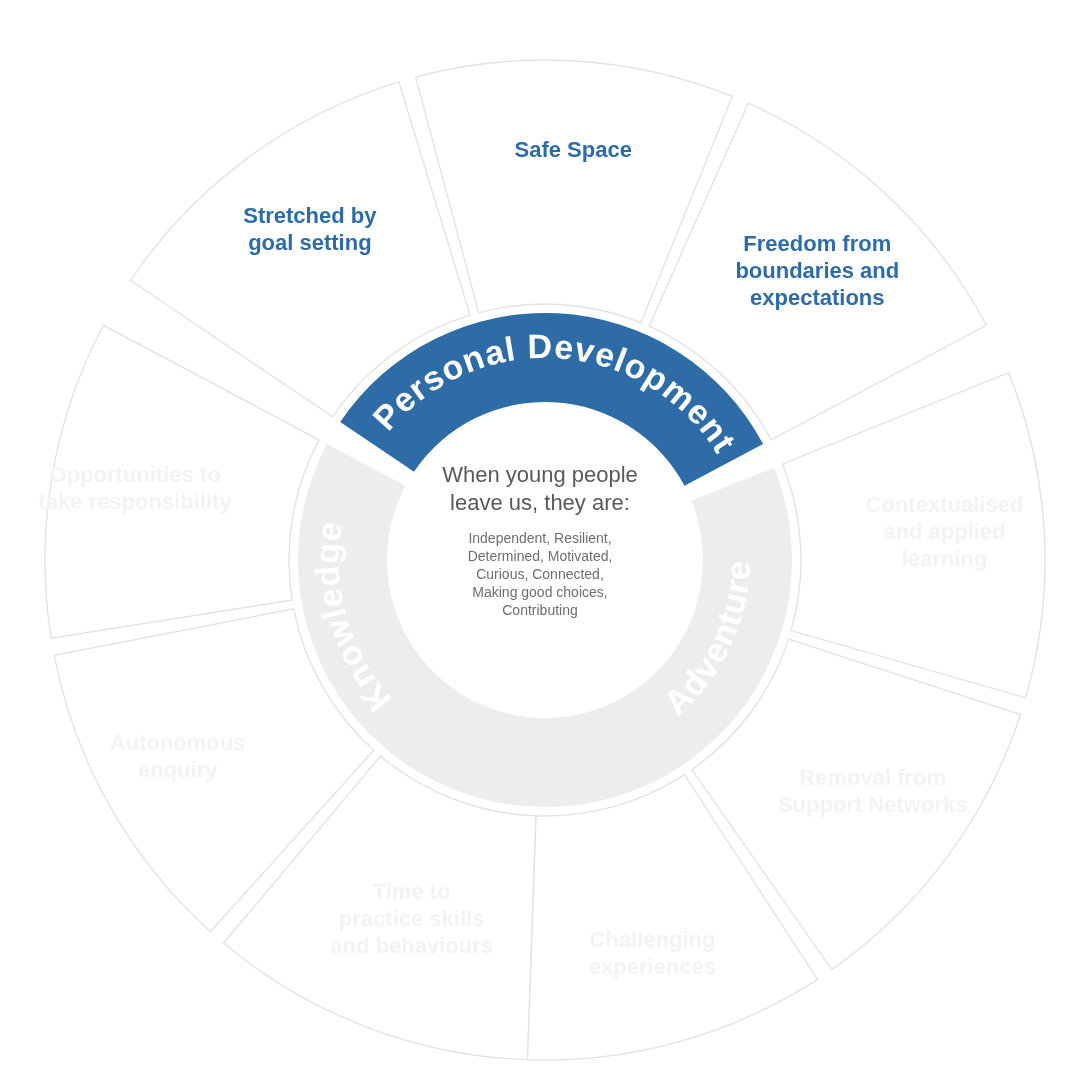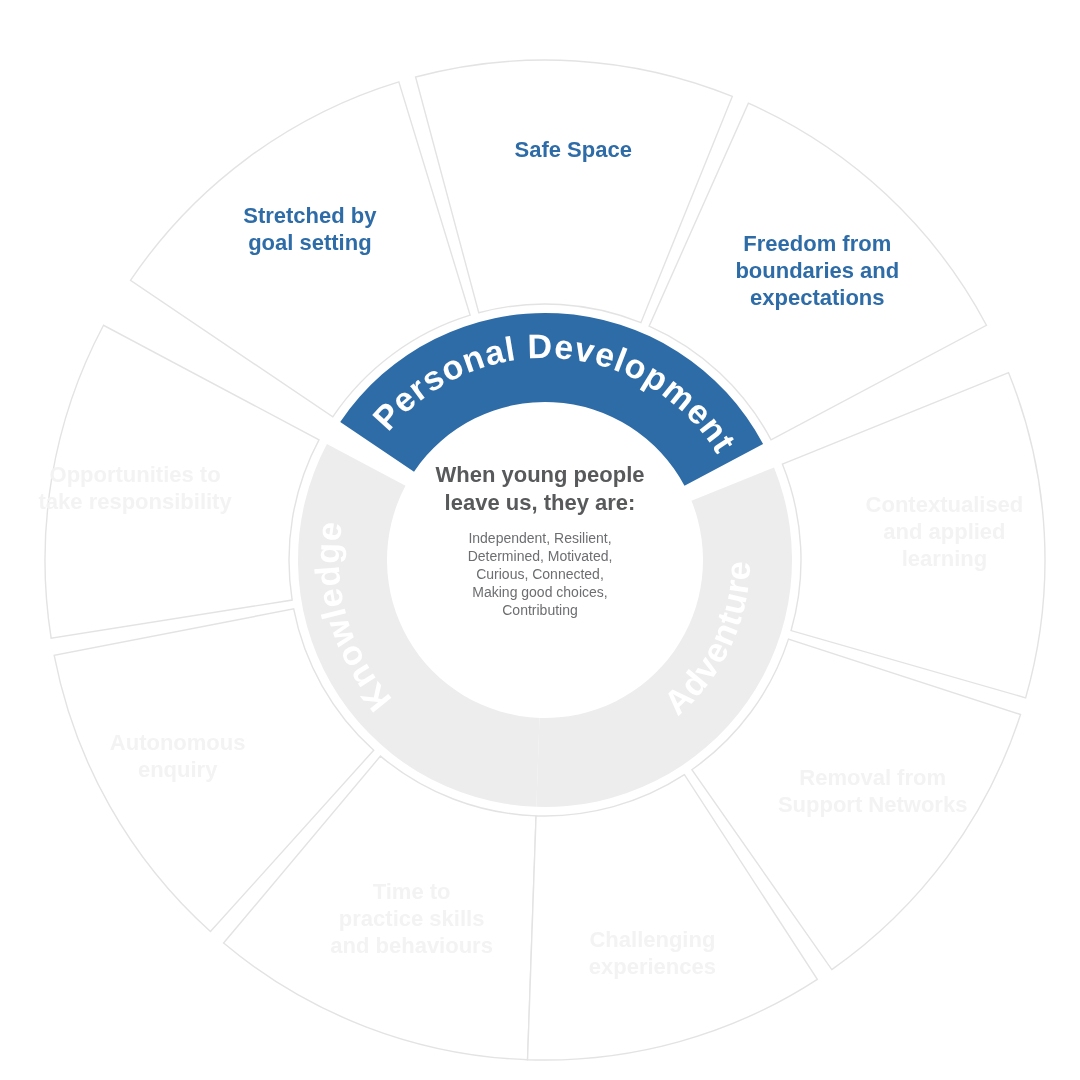--- a/index.html
+++ b/index.html
@@ -31,21 +31,21 @@
     width:300px;
     text-align:center;
     color:#58595b;
     pointer-events:none;
   }
   #centre-text .purpose{
     font-size:21px;line-height:1.28;color:#6d6e71;font-weight:400;
     margin:0 0 30px 0;
   }
   #centre-text .leave-heading{
-    font-size:22px;line-height:1.25;font-weight:700;color:#58595b;
+    font-size:22px;line-height:1.25;font-weight:400;color:#58595b;
     margin:0 0 14px 0;
   }
   #centre-text .attributes{
     font-size:14px;line-height:1.28;font-weight:400;color:#6d6e71;
     margin:0;
   }
 </style>
 </head>
 <body>
 

